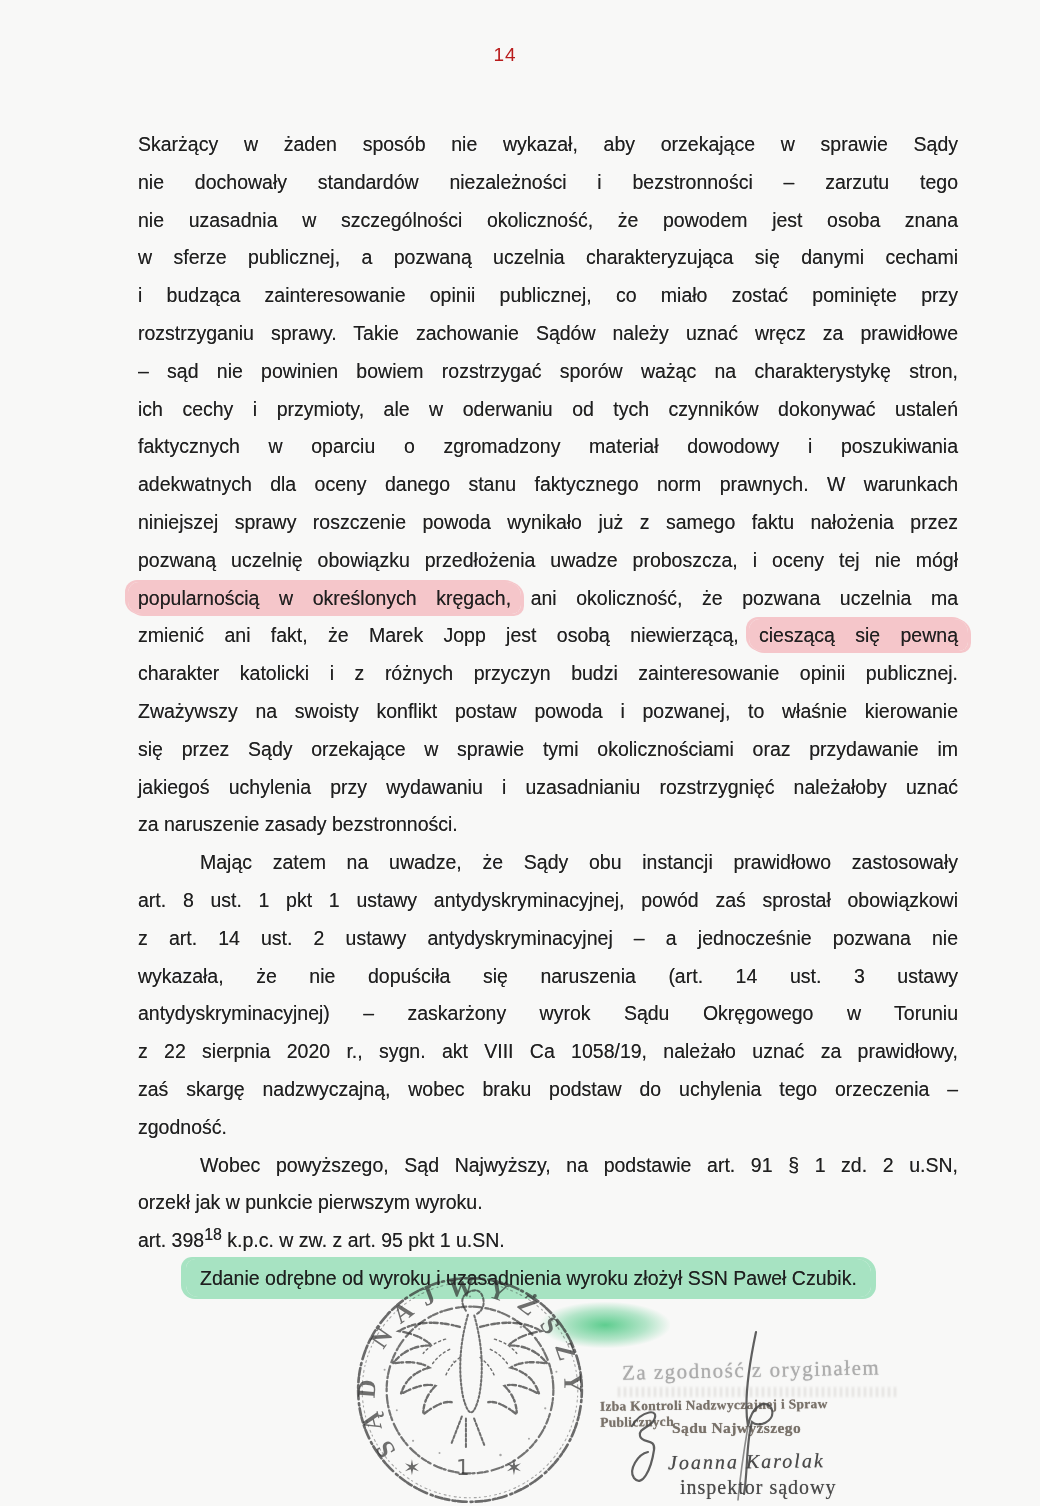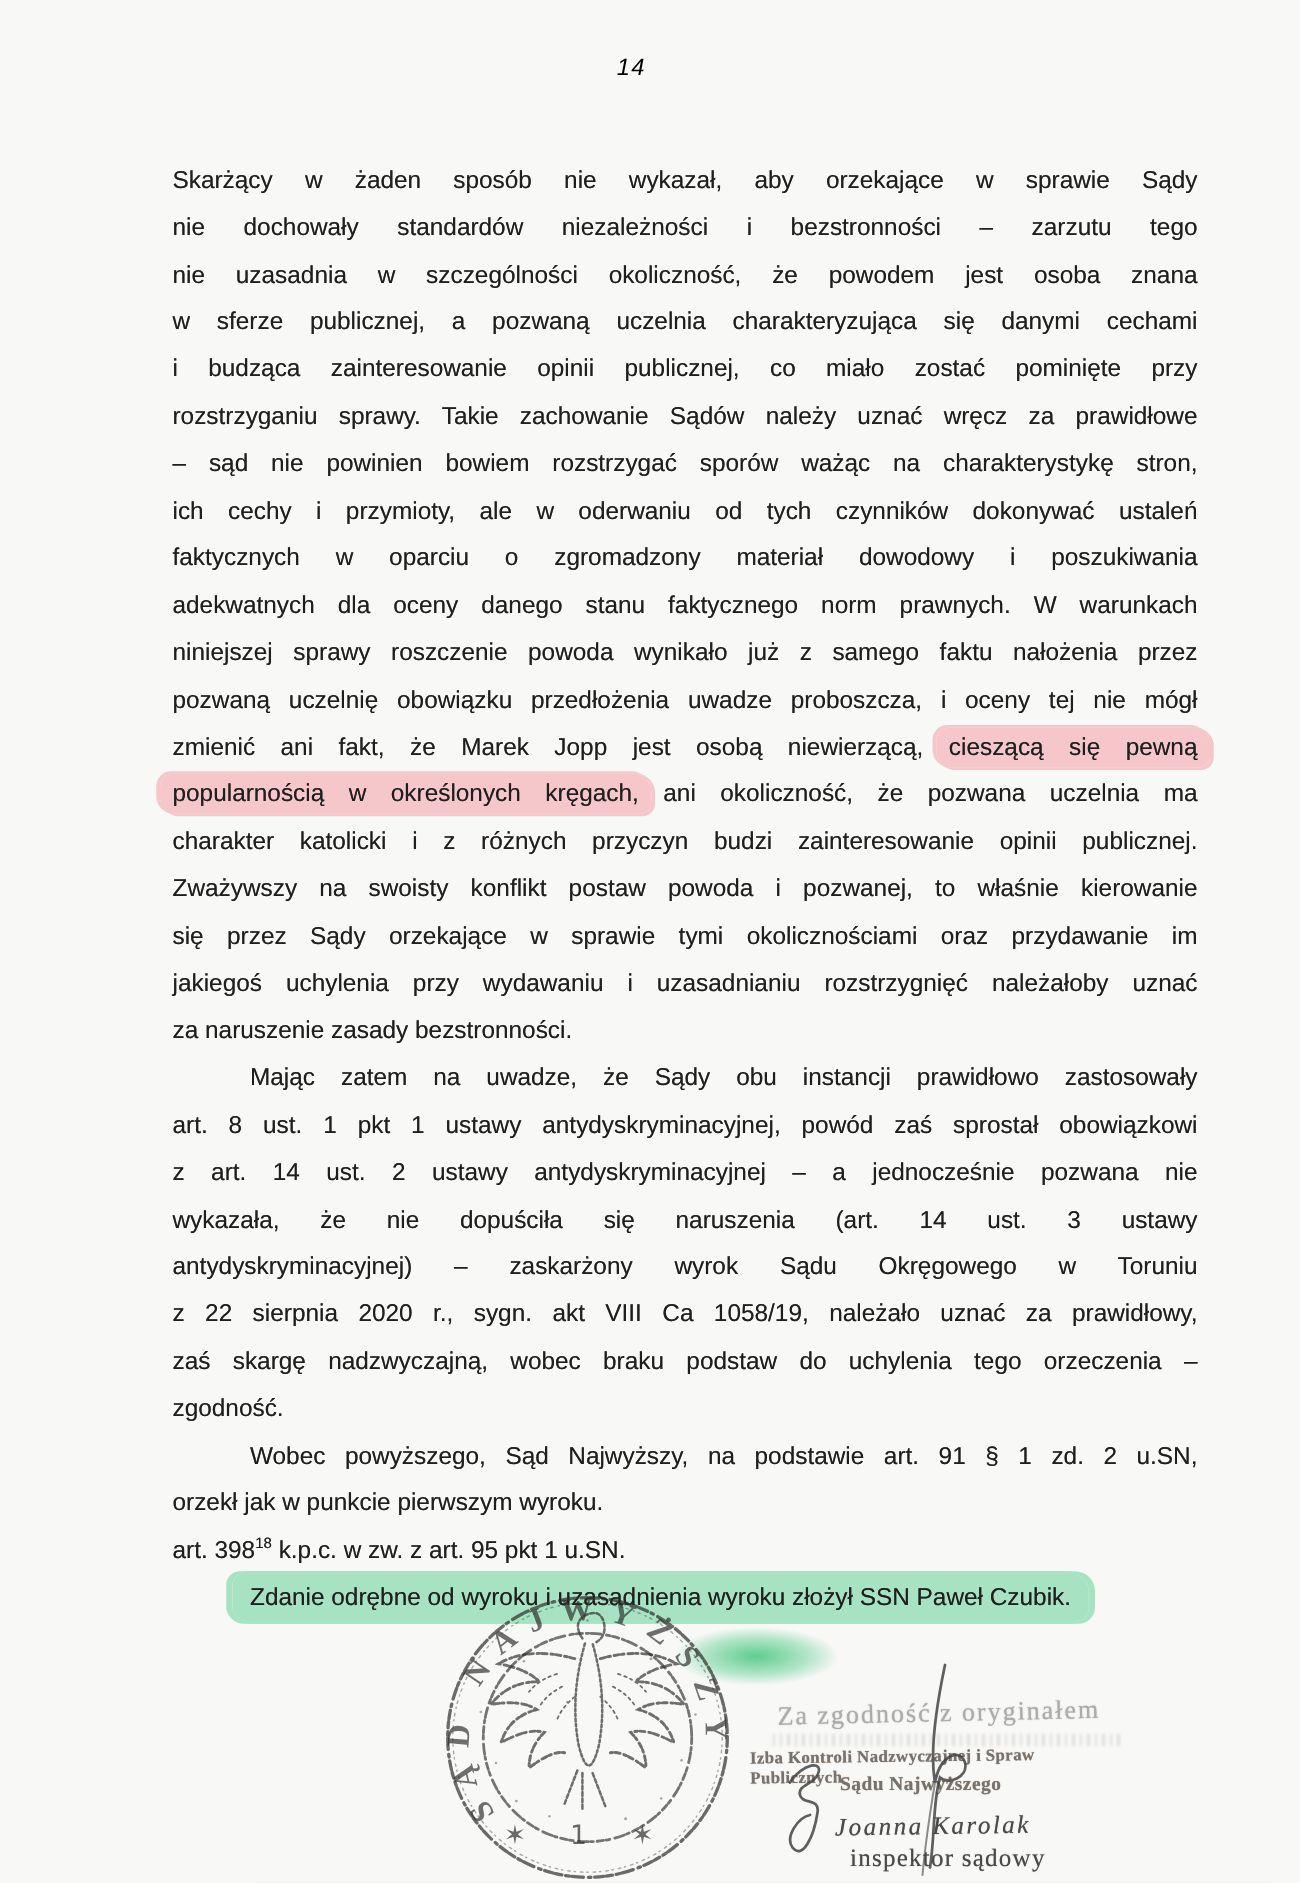--- a/index.html
+++ b/index.html
@@ -13,31 +13,31 @@
     --sig-gray:#4a4a4a;
     --page-bg:#f8f8f7;
   }
   html,body{margin:0;padding:0;background:#e9e9e9;}
   .page{
     position:relative;width:1040px;height:1506px;background:var(--page-bg);
     overflow:hidden;font-family:"Liberation Sans","DejaVu Sans",sans-serif;color:var(--ink);
   }
   .page-number{
     position:absolute;top:44px;left:0;width:1010px;text-align:center;
-    font-size:19px;letter-spacing:1px;color:#000000;font-style:italic;
+    font-size:19px;letter-spacing:1px;color:#b91c1c;
   }
   .body-text{
     position:absolute;left:138px;top:126px;width:820px;
     font-size:19.5px;line-height:37.8px;color:var(--ink);
     text-shadow:0 0 .5px rgba(0,0,0,.55);
   }
   .line{text-align:justify;text-align-last:justify;white-space:normal;}
   .line.last{text-align-last:left;}
   .line.indent{padding-left:62px;}
-  .line sup{font-size:12px;line-height:0;vertical-align:super;}
+  .line sup{font-size:16px;line-height:0;vertical-align:super;}
   .hl-pink{
     background:var(--highlight-pink);
     border-radius:11px 14px 9px 13px;
     padding:5px 10px;margin:-5px -10px;
     box-shadow:2px 1px 0 1px var(--highlight-pink), -2px -1px 0 1px var(--highlight-pink);
   }
   .hl-green{
     background:var(--highlight-green);
     border-radius:9px 14px 11px 12px;
     padding:8px 14px;margin:-8px -14px;
@@ -100,22 +100,22 @@
       <div class="line"><span>nie uzasadnia w szczególności okoliczność, że powodem jest osoba znana</span></div>
       <div class="line"><span>w sferze publicznej, a pozwaną uczelnia charakteryzująca się danymi cechami</span></div>
       <div class="line"><span>i budząca zainteresowanie opinii publicznej, co miało zostać pominięte przy</span></div>
       <div class="line"><span>rozstrzyganiu sprawy. Takie zachowanie Sądów należy uznać wręcz za prawidłowe</span></div>
       <div class="line"><span>– sąd nie powinien bowiem rozstrzygać sporów ważąc na charakterystykę stron,</span></div>
       <div class="line"><span>ich cechy i przymioty, ale w oderwaniu od tych czynników dokonywać ustaleń</span></div>
       <div class="line"><span>faktycznych w oparciu o zgromadzony materiał dowodowy i poszukiwania</span></div>
       <div class="line"><span>adekwatnych dla oceny danego stanu faktycznego norm prawnych. W warunkach</span></div>
       <div class="line"><span>niniejszej sprawy roszczenie powoda wynikało już z samego faktu nałożenia przez</span></div>
       <div class="line"><span>pozwaną uczelnię obowiązku przedłożenia uwadze proboszcza, i oceny tej nie mógł</span></div>
+      <div class="line"><span class="hl-pink">popularnością w określonych kręgach,</span><span> ani okoliczność, że pozwana uczelnia ma</span></div>
       <div class="line"><span>zmienić ani fakt, że Marek Jopp jest osobą niewierzącą, </span><span class="hl-pink">cieszącą się pewną</span></div>
-      <div class="line"><span class="hl-pink">popularnością w określonych kręgach,</span><span> ani okoliczność, że pozwana uczelnia ma</span></div>
       <div class="line"><span>charakter katolicki i z różnych przyczyn budzi zainteresowanie opinii publicznej.</span></div>
       <div class="line"><span>Zważywszy na swoisty konflikt postaw powoda i pozwanej, to właśnie kierowanie</span></div>
       <div class="line"><span>się przez Sądy orzekające w sprawie tymi okolicznościami oraz przydawanie im</span></div>
       <div class="line"><span>jakiegoś uchylenia przy wydawaniu i uzasadnianiu rozstrzygnięć należałoby uznać</span></div>
       <div class="line last"><span>za naruszenie zasady bezstronności.</span></div>
       <div class="line indent"><span>Mając zatem na uwadze, że Sądy obu instancji prawidłowo zastosowały</span></div>
       <div class="line"><span>art. 8 ust. 1 pkt 1 ustawy antydyskryminacyjnej, powód zaś sprostał obowiązkowi</span></div>
       <div class="line"><span>z art. 14 ust. 2 ustawy antydyskryminacyjnej – a jednocześnie pozwana nie</span></div>
       <div class="line"><span>wykazała, że nie dopuściła się naruszenia (art. 14 ust. 3 ustawy</span></div>
       <div class="line"><span>antydyskryminacyjnej) – zaskarżony wyrok Sądu Okręgowego w Toruniu</span></div>

